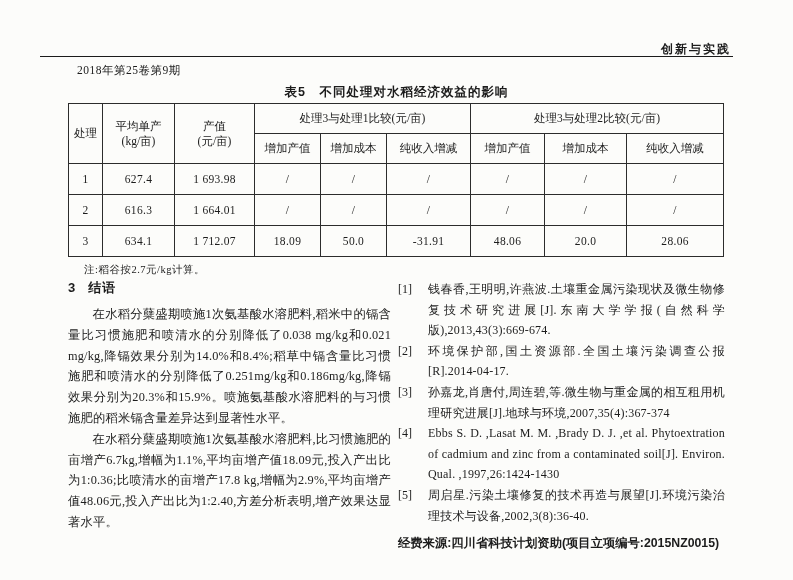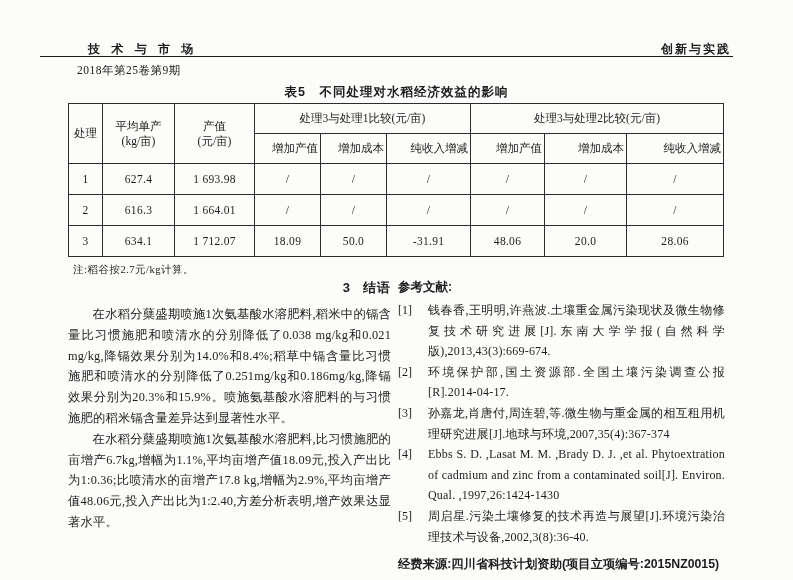--- a/index.html
+++ b/index.html
@@ -41,33 +41,32 @@
   }
   table.econ th,table.econ td{
     border:1px solid #2c2c2c;
     font-weight:normal;
     font-size:11.5px;
     text-align:center;vertical-align:middle;
     padding:0 2px;
     line-height:1.3;
   }
   table.econ .hrow1 th{height:29px;}
-  table.econ .hrow2 th{height:29px;text-align:right;}
+  table.econ .hrow2 th{height:29px;}
   table.econ td{height:30px;letter-spacing:0.3px;}
   .twoline span{display:block;}
   .note{
-    position:absolute;left:73px;top:263px;
+    position:absolute;left:84px;top:263px;
     font-size:10.5px;letter-spacing:0.5px;
   }
   .col-left{position:absolute;left:68px;top:279px;width:323px;}
   .col-right{position:absolute;left:398px;top:279px;width:327px;}
   .sec-heading{
     font-weight:bold;font-size:13px;margin:0 0 7px 0;letter-spacing:1px;
     font-family:"Liberation Sans","DejaVu Sans",sans-serif;
-    text-align:right;
   }
   .sec-heading .no{margin-right:12px;}
   .para{
     margin:0;font-size:12.3px;line-height:20.8px;
     text-align:justify;text-indent:2em;letter-spacing:0.2px;
   }
   .ref-heading{
     font-weight:bold;font-size:12.5px;margin:0 0 4px 0;
     font-family:"Liberation Sans","DejaVu Sans",sans-serif;
   }
@@ -77,21 +76,20 @@
   .funding{
     margin-top:7px;font-weight:bold;font-size:12.3px;line-height:20px;
     font-family:"Liberation Sans","DejaVu Sans",sans-serif;
   }
 </style>
 </head>
 <body>
 
 <div class="page">
 
-  <div class="hdr-left">技 术 与 市 场</div>
   <div class="hdr-right">创新与实践</div>
   <div class="hdr-rule"></div>
   <div class="issue-line">2018年第25卷第9期</div>
 
   <div class="tbl-title">表5　不同处理对水稻经济效益的影响</div>
 
   <table class="econ">
     <colgroup>
       <col style="width:34px">
         <col style="width:72px">
@@ -163,21 +161,20 @@
 
   <div class="note">注:稻谷按2.7元/kg计算。</div>
 
   <div class="col-left">
     <p class="sec-heading"><span class="no">3</span><span>结语</span></p>
     <p class="para">在水稻分蘖盛期喷施1次氨基酸水溶肥料,稻米中的镉含量比习惯施肥和喷清水的分别降低了0.038 mg/kg和0.021 mg/kg,降镉效果分别为14.0%和8.4%;稻草中镉含量比习惯施肥和喷清水的分别降低了0.251mg/kg和0.186mg/kg,降镉效果分别为20.3%和15.9%。喷施氨基酸水溶肥料的与习惯施肥的稻米镉含量差异达到显著性水平。</p>
     <p class="para">在水稻分蘖盛期喷施1次氨基酸水溶肥料,比习惯施肥的亩增产6.7kg,增幅为1.1%,平均亩增产值18.09元,投入产出比为1:0.36;比喷清水的亩增产17.8 kg,增幅为2.9%,平均亩增产值48.06元,投入产出比为1:2.40,方差分析表明,增产效果达显著水平。</p>
   </div>
 
   <div class="col-right">
-    <p class="ref-heading">参考文献:</p>
     <div class="ref-item">
       <span class="ref-no">[1]</span>
       <span class="ref-text">钱春香,王明明,许燕波.土壤重金属污染现状及微生物修复技术研究进展[J].东南大学学报(自然科学版),2013,43(3):669-674.</span>
     </div>
     <div class="ref-item">
       <span class="ref-no">[2]</span>
       <span class="ref-text">环境保护部,国土资源部.全国土壤污染调查公报[R].2014-04-17.</span>
     </div>
     <div class="ref-item">
       <span class="ref-no">[3]</span>

